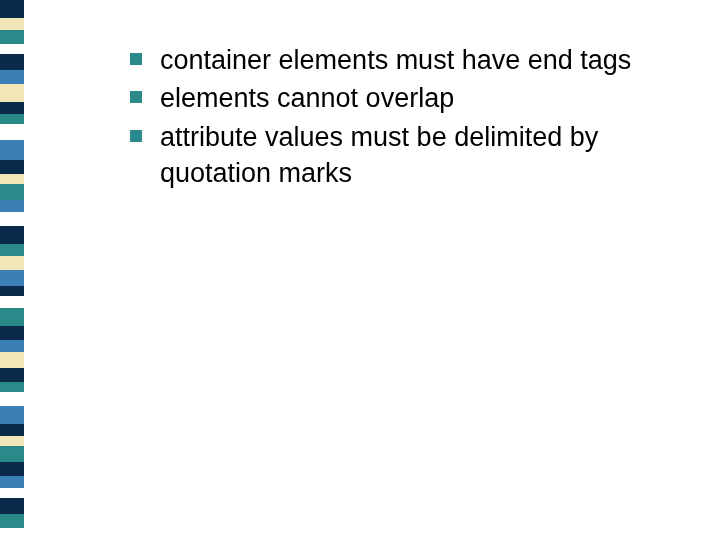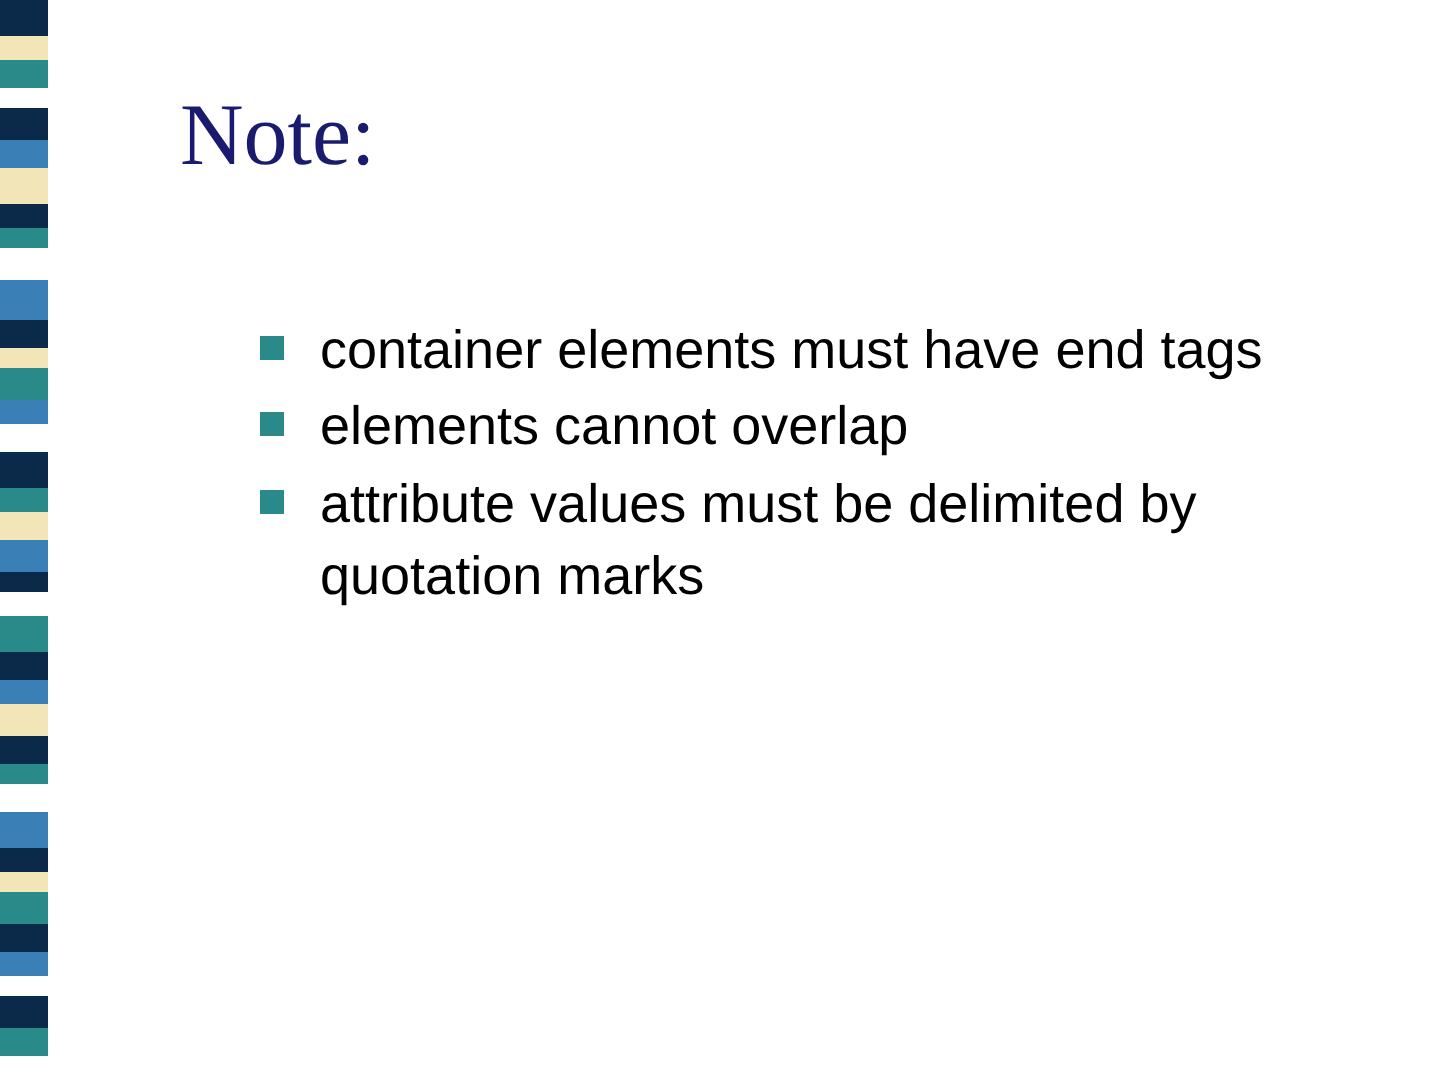--- a/index.html
+++ b/index.html
@@ -80,21 +80,20 @@
       <div style="background: rgb(11, 42, 74); height: 12px;"></div>
       <div style="background: rgb(242, 230, 184); height: 10px;"></div>
       <div style="background: rgb(42, 138, 138); height: 16px;"></div>
       <div style="background: rgb(11, 42, 74); height: 14px;"></div>
       <div style="background: rgb(58, 127, 181); height: 12px;"></div>
       <div style="background: rgb(255, 255, 255); height: 10px;"></div>
       <div style="background: rgb(11, 42, 74); height: 16px;"></div>
       <div style="background: rgb(42, 138, 138); height: 14px;"></div>
     </div>
   <div class="content">
-    <h1 class="title">Note:</h1>
     <ul class="bullets" id="bullets">
         <li><span class="bullet-icon"></span><span>container elements must have end tags</span></li>
         <li><span class="bullet-icon"></span><span>elements cannot overlap</span></li>
         <li><span class="bullet-icon"></span></li>
         <li><span class="bullet-icon"></span></li>
         <li><span class="bullet-icon"></span><span>attribute values must be delimited by quotation marks</span></li>
       </ul>
   </div>
 </div>
 

